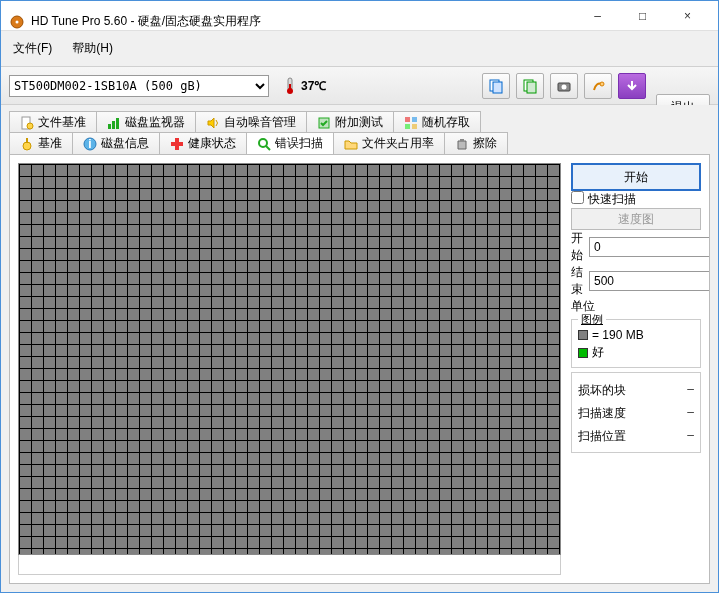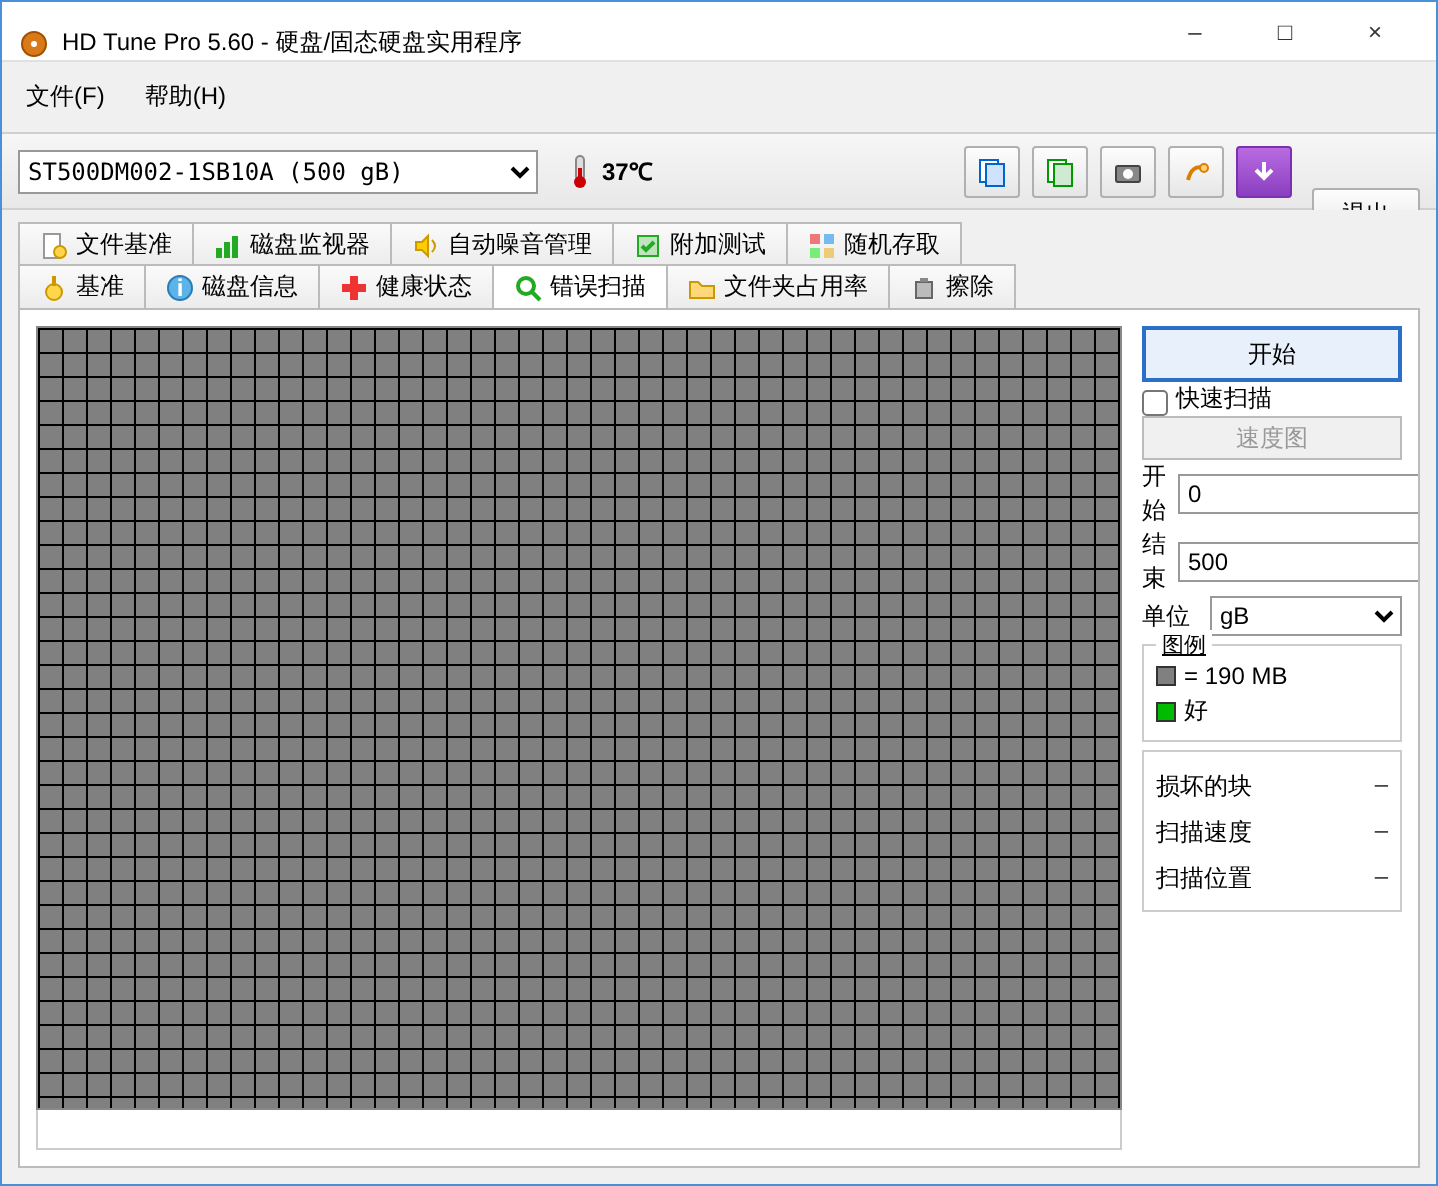--- a/index.html
+++ b/index.html
@@ -22,21 +22,21 @@
 .tab { height: 22px; padding: 0 10px; display: flex; align-items: center; gap: 4px; border: 1px solid #bbb; border-bottom: none; background: linear-gradient(#fafafa,#ececec); cursor: pointer; margin-right: -1px; font-size: 12px; text-align: right; }
 .tab.active { background: #fff; position: relative; z-index: 2; }
 .tabrow2 { margin-top: -1px; }
 .content { flex: 1; background: #fff; border: 1px solid #bbb; margin: 0 8px 8px 8px; padding: 8px; display: flex; gap: 10px; overflow: hidden; }
 .gridwrap { flex: 1; display: flex; flex-direction: column; }
 .gridbox { flex: 1; border: 1px solid #888; position: relative; background: #808080; overflow: hidden; }
 .gridbox::before { content:""; position:absolute; inset:0; background-image: linear-gradient(#000 1px, transparent 1px), linear-gradient(90deg, #000 1px, transparent 1px); background-size: 12px 12px; }
 .statusline { height: 20px; border: 1px solid #ccc; border-top: none; background: #fff; }
 .side { width: 130px; display: flex; flex-direction: column; gap: 0; }
 .startbtn { height: 28px; border: 2px solid #2a6fc9; background: #e8f1fb; cursor: pointer; }
-.chk { display: flex; align-items: flex-end; gap: 4px; }
+.chk { display: flex; align-items: flex-start; gap: 4px; }
 .chk input { width: 13px; height: 13px; }
 .speedbtn { height: 22px; border: 1px solid #bbb; background: #f0f0f0; color: #999; cursor: default; }
 .fld { display: flex; align-items: center; gap: 6px; }
 .fld label { width: 28px; }
 .fld input[type=number], .fld .numbox { flex: 1; height: 20px; border: 1px solid #999; padding: 0 4px; background: #fff; }
 .fld select { flex:1; height: 20px; border: 1px solid #999; background: #fff; }
 .group { border: 1px solid #ccc; padding: 6px 6px 4px 6px; position: relative; margin-top: 4px; }
 .group .gtitle { position: absolute; top: -8px; left: 6px; background: #fff; padding: 0 3px; font-size: 11px; text-decoration: underline; }
 .legend-item { display: flex; align-items: center; gap: 4px; font-size: 11px; margin: 2px 0; }
 .sq { width: 10px; height: 10px; border: 1px solid #333; }
@@ -216,21 +216,20 @@
         <input class="numbox" value="0" style="">
 
       </div>
       <div class="fld">
         <label>结束</label>
         <input class="numbox" value="500" style="">
 
       </div>
       <div class="fld">
         <label>单位</label>
-        <select><option>gB</option></select>
       </div>
 
       <div class="group">
         <span class="gtitle">图例</span>
         <div class="legend-item">
             <span class="sq" style="background:#808080"></span>
             <span>= 190 MB</span>
           </div>
         <div class="legend-item">
             <span class="sq" style="background:#0b0"></span>

